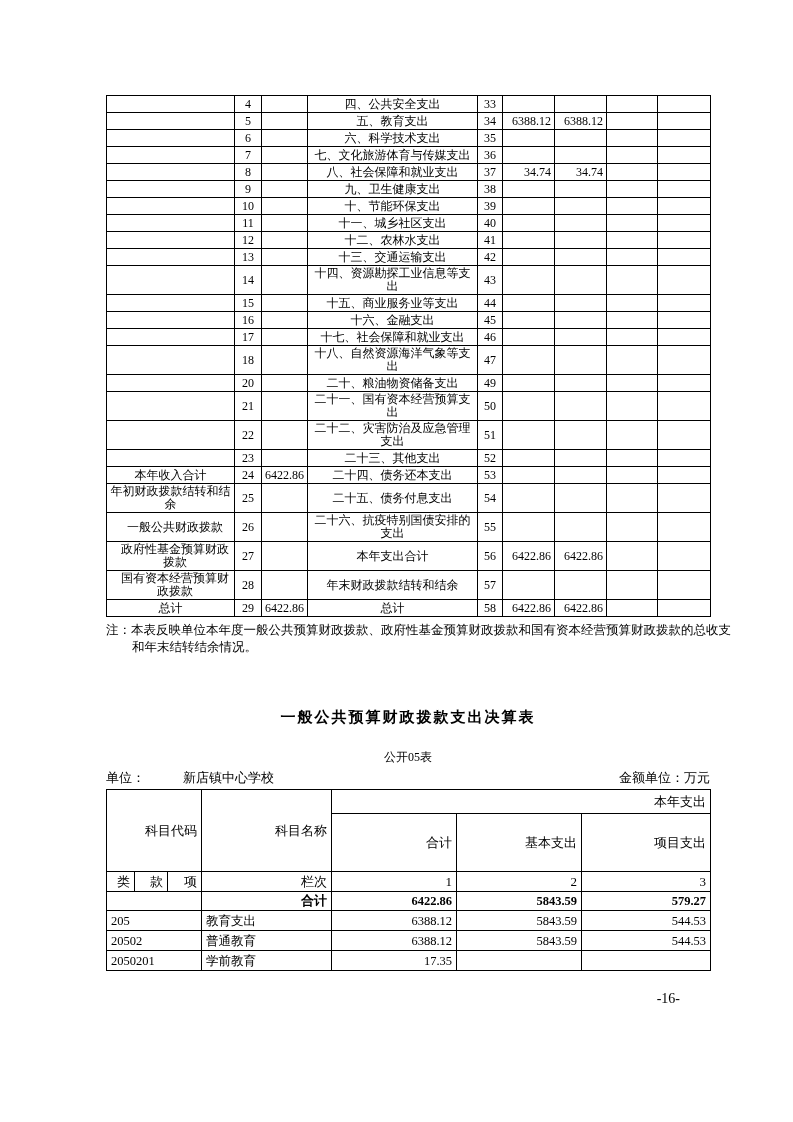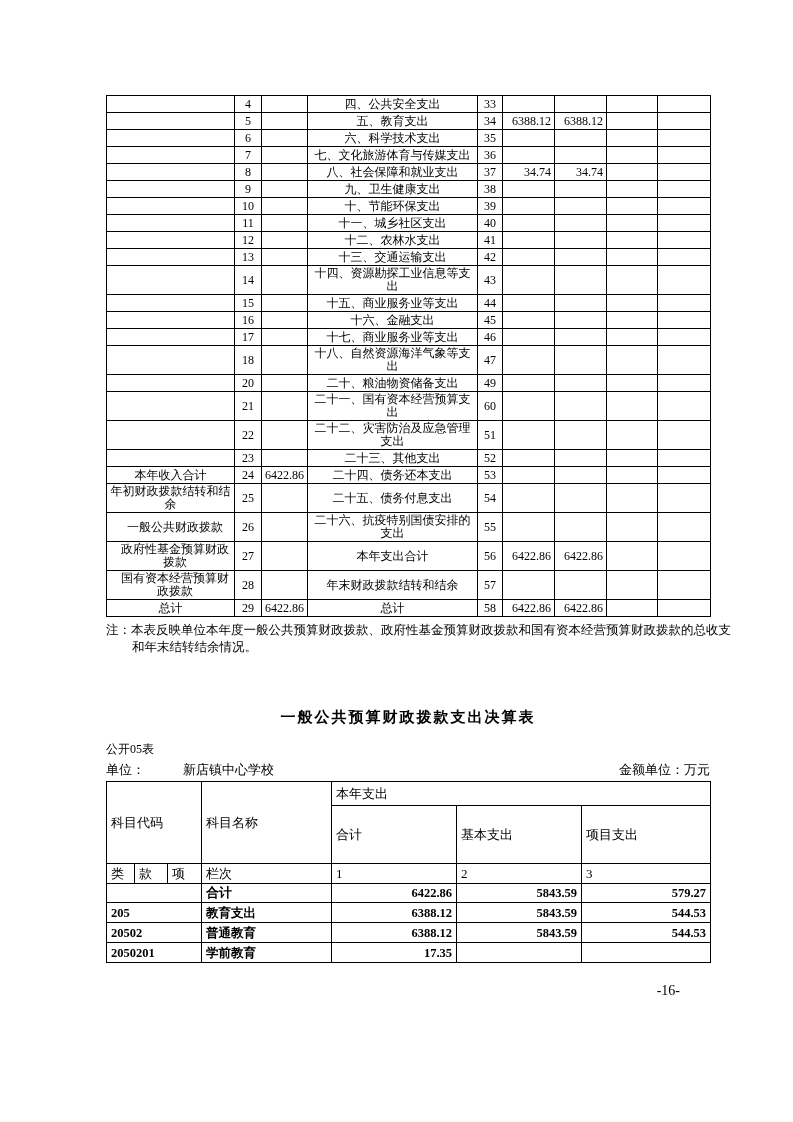--- a/index.html
+++ b/index.html
@@ -20,31 +20,31 @@
   .t1 td.num{text-align:center;}
   .t1 td.val{text-align:right;}
   .t1 td.bc{font-weight:normal;text-align:center;}
 
   
   .note{width:604px;margin-top:5px;font-size:12.5px;line-height:17px;padding-left:26px;text-indent:-26px;}
 
   
   .section-title{margin-top:52px;text-align:center;font-size:15px;font-weight:bold;
     font-family:"Liberation Sans","DejaVu Sans",sans-serif;letter-spacing:2px;}
-  .table-code{text-align:left;font-size:12px;margin-top:14px;}
+  .table-code{text-align:center;font-size:12px;margin-top:22px;}
   .unit-row{display:flex;justify-content:space-between;font-size:13px;margin-top:3px;padding-bottom:2px;}
   .unit-name{margin-left:38px;}
 
   .t2{width:604px;border-collapse:collapse;table-layout:fixed;font-size:12.5px;}
   .t2 td{border:1px solid #000;padding:1px 4px;line-height:14px;vertical-align:middle;overflow:hidden;}
   .t2 tr.h1{height:24px;}
   .t2 tr.h2{height:58px;}
   .t2 tr.h3{height:20px;}
-  .t2 .hc{text-align:left;font-size:13px;margin-top:26px;}
-  .t2 tbody tr{height:20px;font-weight:bold;}
+  .t2 .hc{text-align:right;font-size:13px;margin-top:26px;}
+  .t2 tbody tr{height:20px;}
   .t2 td.code{text-align:left;}
   .t2 td.name{text-align:left;}
   .t2 td.val{text-align:right;}
   .t2 tr.total-row{font-weight:bold;height:19px;}
   .t2 tr.total-row td{font-weight:bold;}
 
   .pageno{text-align:right;padding-right:30px;margin-top:20px;font-size:14px;}
 </style>
 </head>
 <body>
@@ -204,21 +204,21 @@
           <td class="num">45</td>
           <td class="val"></td>
           <td class="val"></td>
           <td class="val"></td>
           <td class="val"></td>
         </tr>
         <tr>
           <td class="lbl"></td>
           <td class="num">17</td>
           <td class="val"></td>
-          <td class="lbl">十七、商业服务业等支出</td>
+          <td class="lbl">十七、社会保障和就业支出</td>
           <td class="num">46</td>
           <td class="val"></td>
           <td class="val"></td>
           <td class="val"></td>
           <td class="val"></td>
         </tr>
         <tr>
           <td class="lbl"></td>
           <td class="num">18</td>
           <td class="val"></td>
@@ -238,21 +238,21 @@
           <td class="val"></td>
           <td class="val"></td>
           <td class="val"></td>
           <td class="val"></td>
         </tr>
         <tr>
           <td class="lbl"></td>
           <td class="num">21</td>
           <td class="val"></td>
           <td class="lbl">二十一、国有资本经营预算支出</td>
-          <td class="num">60</td>
+          <td class="num">50</td>
           <td class="val"></td>
           <td class="val"></td>
           <td class="val"></td>
           <td class="val"></td>
         </tr>
         <tr class="tall">
           <td class="lbl"></td>
           <td class="num">22</td>
           <td class="val"></td>
           <td class="lbl">二十二、灾害防治及应急管理支出</td>

